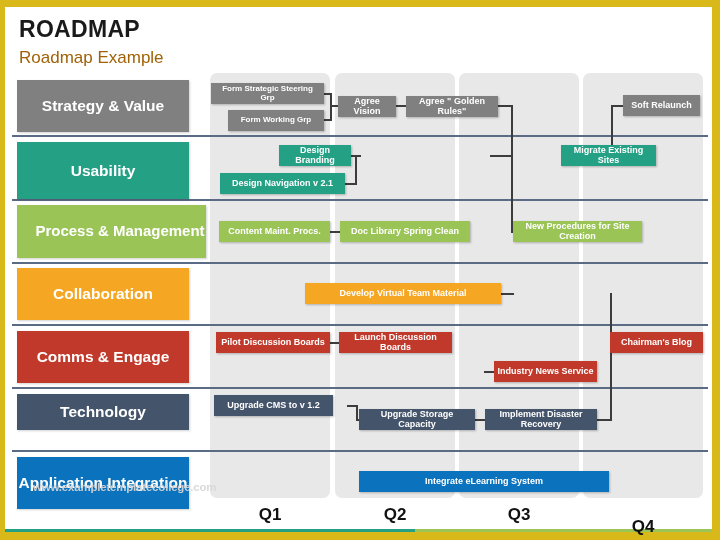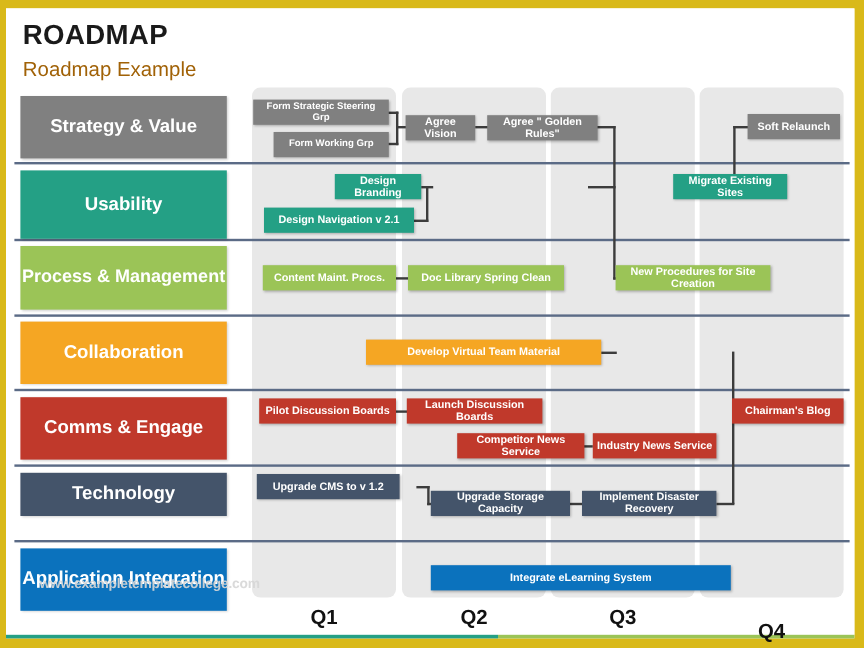--- a/index.html
+++ b/index.html
@@ -87,21 +87,21 @@
   <div class="lane-sep" style="top:324px;"></div>
   <div class="lane-sep" style="top:387px;"></div>
   <div class="lane-sep" style="top:450px;"></div>
 
   <div class="lane-label big" style="top:80px;height:52px;background:#808080;">
     <span>Strategy &amp; Value</span>
   </div>
   <div class="lane-label big" style="top:142px;height:57px;background:#24A085;">
     <span>Usability</span>
   </div>
-  <div class="lane-label med" style="top:205px;height:53px;background:#9BC457;">
+  <div class="lane-label med" style="top:205px;height:53px;background:#9BC457;padding-left:17px;">
     <span>Process &amp; Management</span>
   </div>
   <div class="lane-label big" style="top:268px;height:52px;background:#F5A623;">
     <span>Collaboration</span>
   </div>
   <div class="lane-label big" style="top:331px;height:52px;background:#C0392B;">
     <span>Comms &amp; Engage</span>
   </div>
   <div class="lane-label big" style="top:394px;height:36px;background:#44546A;">
     <span>Technology</span>
@@ -178,23 +178,20 @@
 
   <div class="conn" style="left:330px;top:342px;width:10px;height:2px;"></div>
   <div class="conn" style="left:484px;top:371px;width:10px;height:2px;"></div>
 
   <div class="task t9" style="left:216px;top:332px;width:114px;height:21px;background:#C0392B;">
     <span>Pilot Discussion Boards</span>
   </div>
   <div class="task t9" style="left:339px;top:332px;width:113px;height:21px;background:#C0392B;">
     <span>Launch Discussion Boards</span>
   </div>
-  <div class="task t9" style="left:381px;top:361px;width:106px;height:21px;background:#C0392B;">
-    <span>Competitor News Service</span>
-  </div>
   <div class="task t9" style="left:494px;top:361px;width:103px;height:21px;background:#C0392B;">
     <span>Industry News Service</span>
   </div>
   <div class="task t9" style="left:610px;top:332px;width:93px;height:21px;background:#C0392B;">
     <span>Chairman's Blog</span>
   </div>
 
   <div class="conn" style="left:347px;top:405px;width:11px;height:2px;"></div>
   <div class="conn" style="left:356px;top:405px;width:2px;height:16px;"></div>
   <div class="conn" style="left:356px;top:419px;width:12px;height:2px;"></div>

